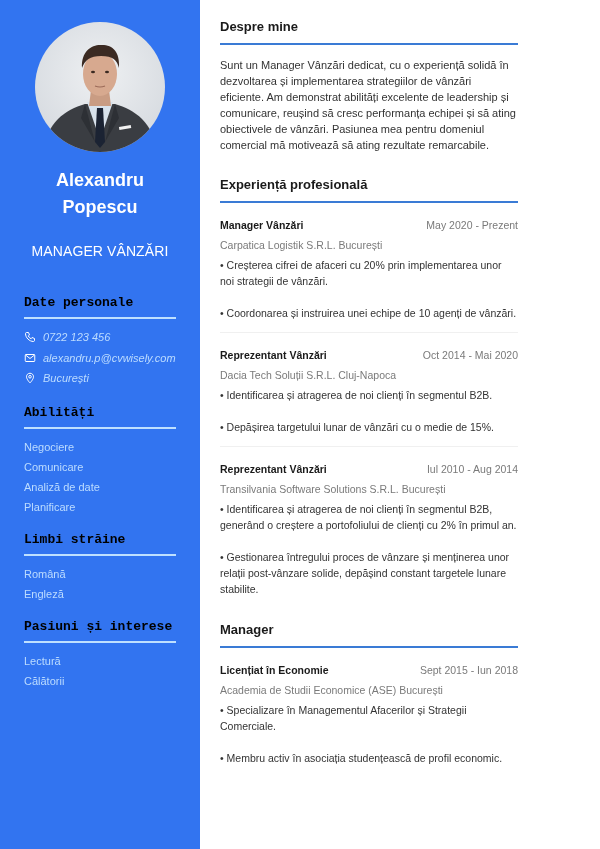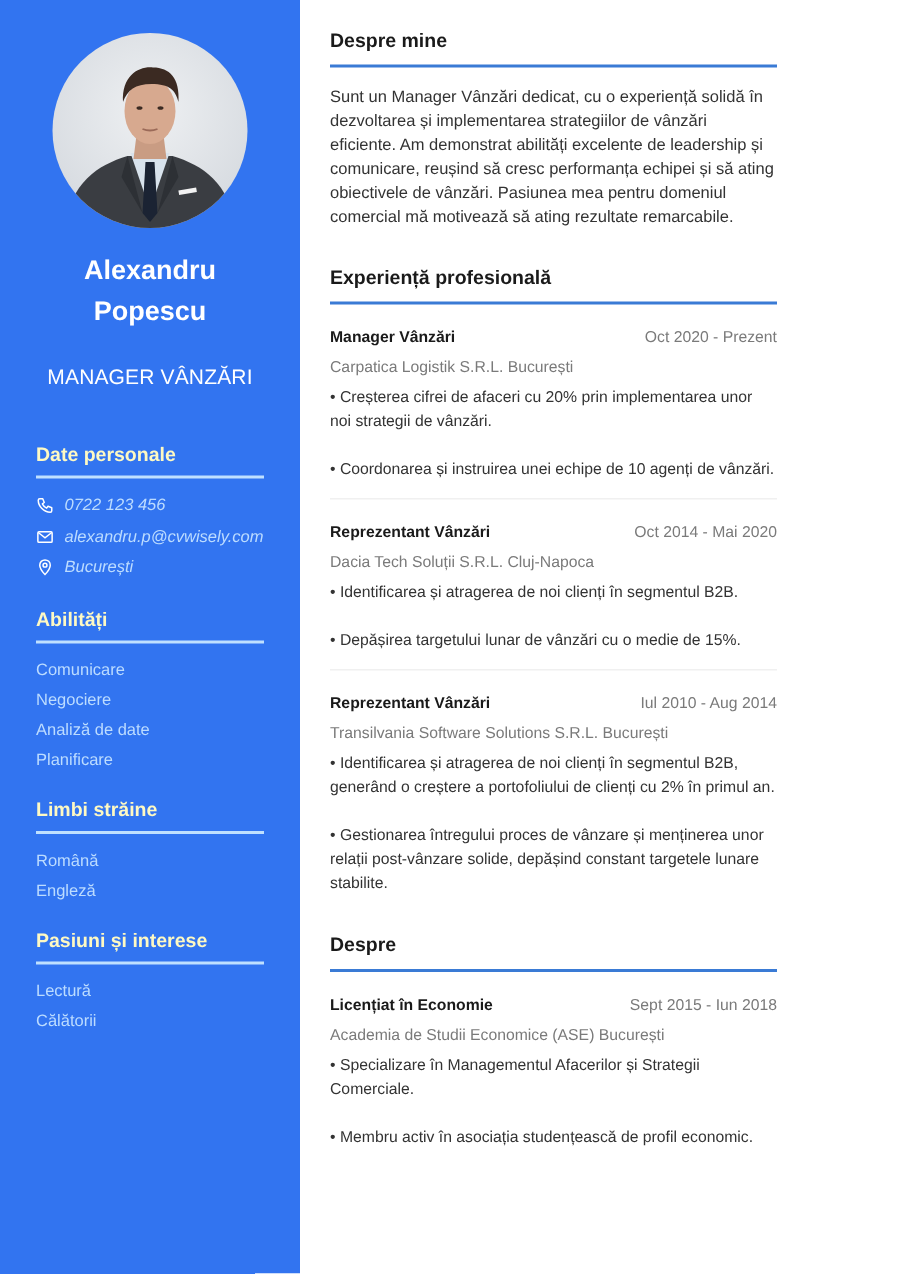--- a/index.html
+++ b/index.html
@@ -23,22 +23,22 @@
   .name {
     margin-top: 15px; text-align: center; font-weight: bold; font-size: 18px;
     line-height: 27px; color: #ffffff;
   }
   .role {
     margin-top: 22px; text-align: center; font-size: 14px; color: #ffffff; letter-spacing: 0.1px;
   }
 
   .side-section { margin-top: 0; }
   .side-heading {
-    font-weight: bold; font-size: 13px; color: #fef9c3;
-    padding-bottom: 7px; border-bottom: 2px solid #bfe0ff;
+    font-weight: bold; font-size: 13px; color: #000000;
+    padding-bottom: 7px; border-bottom: 2px solid #bfe0ff; font-family: Liberation Mono, monospace;
   }
   .side-list { list-style: none; }
   .side-list li {
     font-size: 11px; color: #bcdcff; line-height: 20px;
   }
   .contact-row { display: flex; align-items: center; height: 20.5px; font-size: 11px; color: #bcdcff; font-style: italic; }
   .contact-row .ico { width: 12px; height: 12px; margin-right: 7px; display: inline-flex; }
   .contact-row .ico svg { width: 12px; height: 12px; }
 
   
@@ -127,22 +127,22 @@
               </svg>
           </span>
           <span>București</span>
         </div>
       </div>
     </section>
 
     <section class="side-section" style="margin-top:16px;">
       <div class="side-heading">Abilități</div>
       <ul class="side-list" style="margin-top:8px;">
+        <li>Negociere</li>
         <li>Comunicare</li>
-        <li>Negociere</li>
         <li>Analiză de date</li>
         <li>Planificare</li>
       </ul>
     </section>
 
     <section class="side-section" style="margin-top:15px;">
       <div class="side-heading">Limbi străine</div>
       <ul class="side-list" style="margin-top:8px;">
         <li>Română</li>
         <li>Engleză</li>
@@ -164,21 +164,21 @@
       <div class="main-heading">Despre mine</div>
       <p class="about">Sunt un Manager Vânzări dedicat, cu o experiență solidă în dezvoltarea și implementarea strategiilor de vânzări eficiente. Am demonstrat abilități excelente de leadership și comunicare, reușind să cresc performanța echipei și să ating obiectivele de vânzări. Pasiunea mea pentru domeniul comercial mă motivează să ating rezultate remarcabile.</p>
     </section>
 
     <section style="margin-top:24px;">
       <div class="main-heading">Experiență profesională</div>
 
       <div class="entry">
         <div class="entry-head">
           <span class="entry-title">Manager Vânzări</span>
-          <span class="entry-date">Oct 2020 - Prezent</span>
+          <span class="entry-date">May 2020 - Prezent</span>
         </div>
         <div class="entry-org">Carpatica Logistik S.R.L. București</div>
         <p class="bullet">• Creșterea cifrei de afaceri cu 20% prin implementarea unor noi strategii de vânzări.</p>
         <p class="bullet">• Coordonarea și instruirea unei echipe de 10 agenți de vânzări.</p>
       </div>
 
       <div class="entry">
         <div class="entry-head">
           <span class="entry-title">Reprezentant Vânzări</span>
           <span class="entry-date">Oct 2014 - Mai 2020</span>
@@ -193,21 +193,21 @@
           <span class="entry-title">Reprezentant Vânzări</span>
           <span class="entry-date">Iul 2010 - Aug 2014</span>
         </div>
         <div class="entry-org">Transilvania Software Solutions S.R.L. București</div>
         <p class="bullet">• Identificarea și atragerea de noi clienți în segmentul B2B, generând o creștere a portofoliului de clienți cu 2% în primul an.</p>
         <p class="bullet">• Gestionarea întregului proces de vânzare și menținerea unor relații post-vânzare solide, depășind constant targetele lunare stabilite.</p>
       </div>
     </section>
 
     <section style="margin-top:14px;">
-      <div class="main-heading">Despre</div>
+      <div class="main-heading">Manager</div>
 
       <div class="entry">
         <div class="entry-head">
           <span class="entry-title">Licențiat în Economie</span>
           <span class="entry-date">Sept 2015 - Iun 2018</span>
         </div>
         <div class="entry-org">Academia de Studii Economice (ASE) București</div>
         <p class="bullet">• Specializare în Managementul Afacerilor și Strategii Comerciale.</p>
         <p class="bullet">• Membru activ în asociația studențească de profil economic.</p>
       </div>

